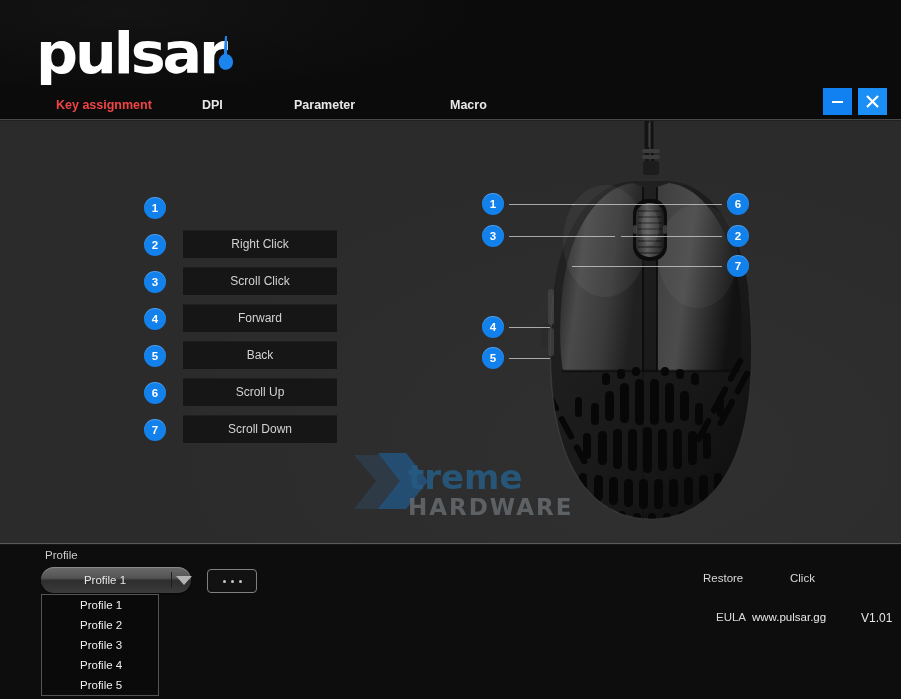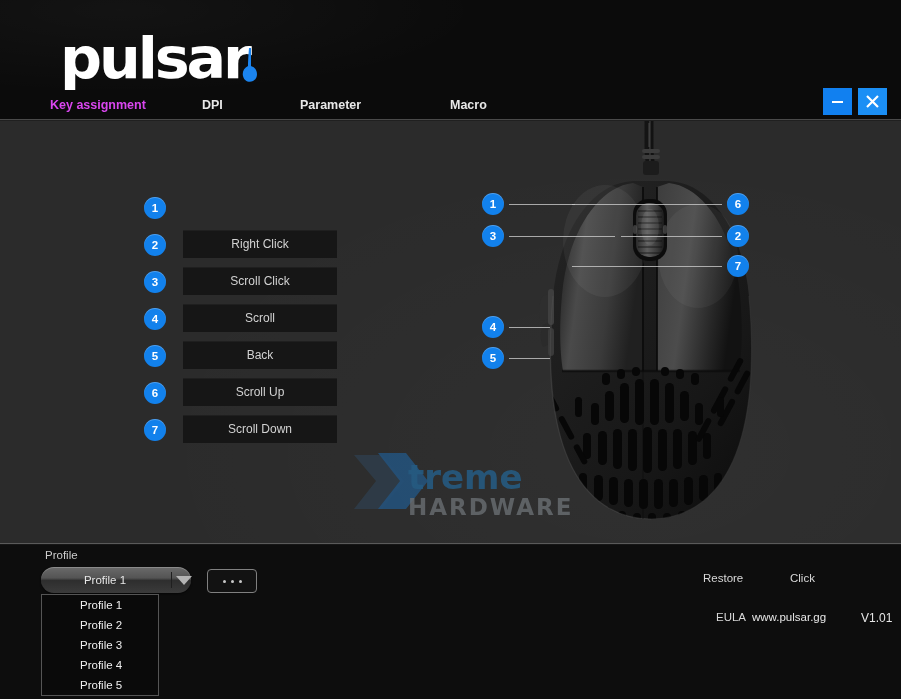--- a/index.html
+++ b/index.html
@@ -6,30 +6,30 @@
   body{font-family:"Liberation Sans","DejaVu Sans",sans-serif;}
   .app{position:relative;width:901px;height:699px;overflow:hidden;background:#2b2b2b;}
 
   
   .header{position:absolute;left:0;top:0;width:901px;height:121px;background:#0b0b0b;overflow:hidden;}
   .header:after{content:"";position:absolute;left:0;bottom:0;width:100%;height:2px;
                 background:linear-gradient(to bottom,#4a4a4a 0 1px,#202020 1px 2px);}
   .hdr-sheen{position:absolute;left:0;top:0;width:901px;height:121px;
              background:radial-gradient(ellipse 520px 120px at 120px 10px,rgba(255,255,255,.035),rgba(255,255,255,0) 70%);}
 
-  .logo{position:absolute;left:36px;top:22px;height:62px;display:flex;align-items:flex-end;margin-left:24px;}
+  .logo{position:absolute;left:36px;top:22px;height:62px;display:flex;align-items:center;}
   .logo-text{font-family:"DejaVu Sans",sans-serif;font-weight:bold;font-size:57px;line-height:52px;
              color:#ffffff;letter-spacing:-3px;transform:scaleX(1.03);transform-origin:left bottom;}
   .logo-mark{position:relative;width:22px;height:40px;margin-left:-4px;margin-bottom:-2px;}
   .logo-mark svg{position:absolute;left:0;top:0;}
 
   .tabs{position:absolute;left:0;top:98px;width:901px;height:23px;}
   .tab{position:absolute;top:0;font-size:12.5px;font-weight:bold;color:#e8e8e8;white-space:nowrap;cursor:pointer;}
-  .tab.active{color:#d946ef;}
-  .tab-0{left:50px;} .tab-1{left:202px;} .tab-2{left:300px;} .tab-3{left:450px;}
+  .tab.active{color:#ef4444;margin-left:6px;}
+  .tab-0{left:50px;} .tab-1{left:202px;} .tab-2{left:294px;} .tab-3{left:450px;}
 
   .wbtns{position:absolute;right:14px;top:88px;display:flex;gap:6px;}
   .wbtn{width:29px;height:27px;border:none;display:flex;align-items:center;justify-content:center;cursor:pointer;}
   .wbtn-min{background:#1180f0;}
   .wbtn-close{background:#1b8ff5;}
   .wbtn svg{display:block;}
 
   
   .main{position:absolute;left:0;top:121px;width:901px;height:422px;background:#2b2b2b;overflow:hidden;}
   .main-sheen{position:absolute;inset:0;
@@ -138,21 +138,21 @@
       <div class="keyrow" style="top:113px">
         <div class="badge">2</div>
         <div class="keybtn">Right Click</div>
       </div>
       <div class="keyrow" style="top:150px">
         <div class="badge">3</div>
         <div class="keybtn">Scroll Click</div>
       </div>
       <div class="keyrow" style="top:187px">
         <div class="badge">4</div>
-        <div class="keybtn">Scroll</div>
+        <div class="keybtn">Forward</div>
       </div>
       <div class="keyrow" style="top:224px">
         <div class="badge">5</div>
         <div class="keybtn">Back</div>
       </div>
       <div class="keyrow" style="top:261px">
         <div class="badge">6</div>
         <div class="keybtn">Scroll Up</div>
       </div>
       <div class="keyrow" style="top:298px">

